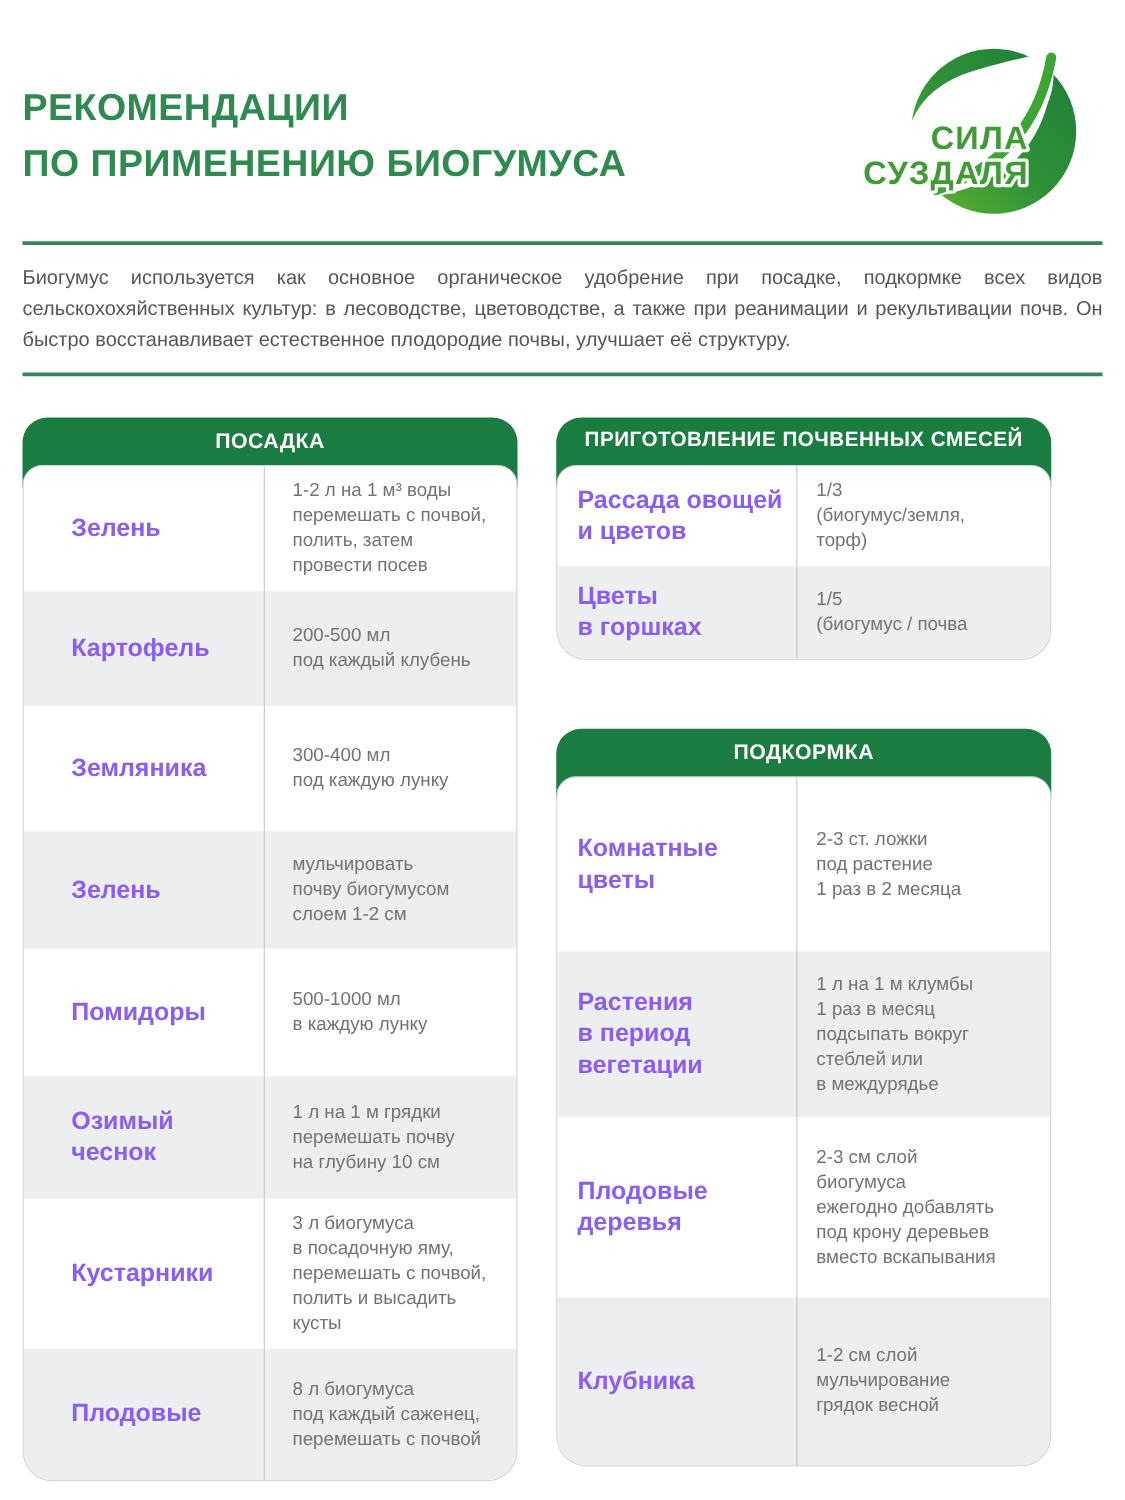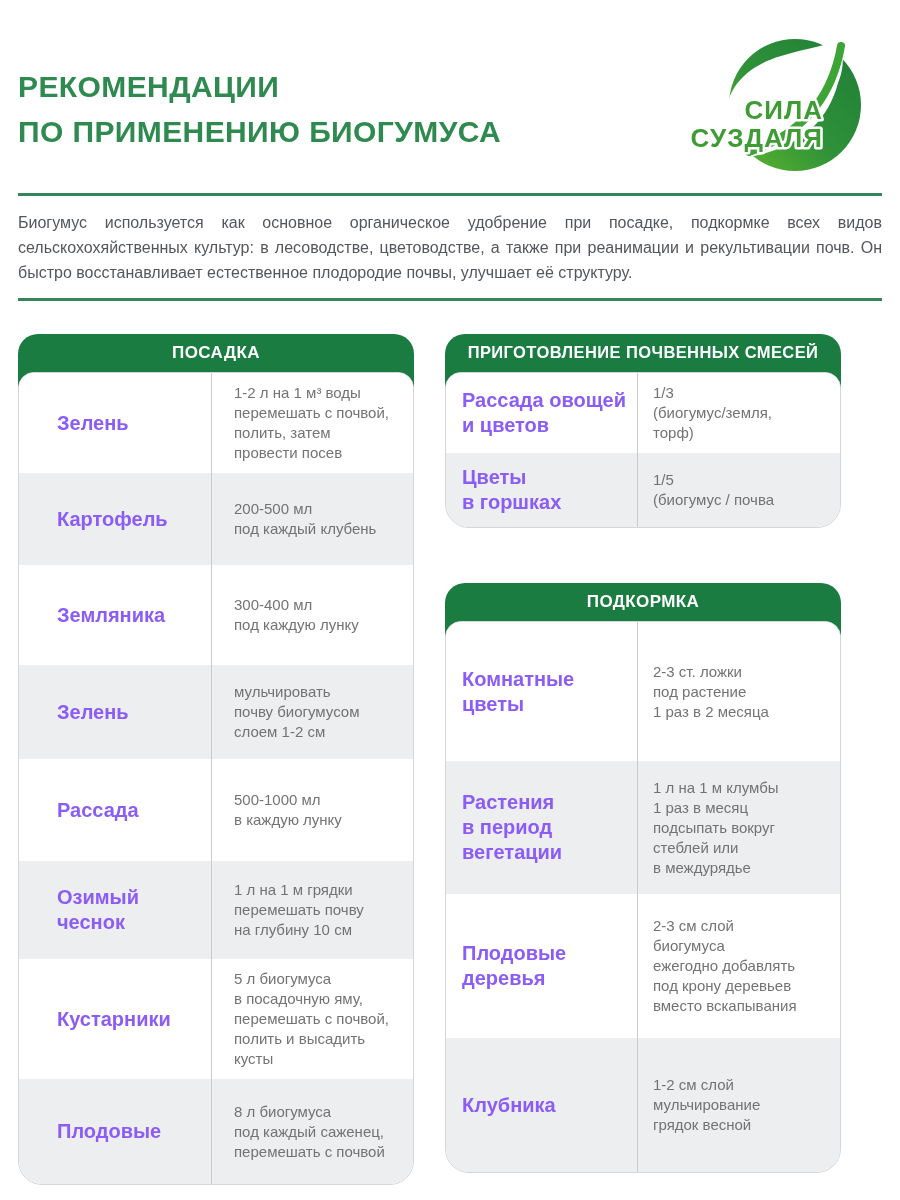--- a/index.html
+++ b/index.html
@@ -116,34 +116,34 @@
           <div class="cell cell-value">300-400 мл
 под каждую лунку</div>
         </div>
         <div class="row alt" style="min-height:94px">
           <div class="cell cell-name">Зелень</div>
           <div class="cell cell-value">мульчировать
 почву биогумусом
 слоем 1-2 см</div>
         </div>
         <div class="row" style="min-height:102px">
-          <div class="cell cell-name">Рассада</div>
+          <div class="cell cell-name">Помидоры</div>
           <div class="cell cell-value">500-1000 мл
 в каждую лунку</div>
         </div>
         <div class="row alt" style="min-height:98px">
           <div class="cell cell-name">Озимый
 чеснок</div>
           <div class="cell cell-value">1 л на 1 м грядки
 перемешать почву
 на глубину 10 см</div>
         </div>
         <div class="row" style="min-height:100px">
           <div class="cell cell-name">Кустарники</div>
-          <div class="cell cell-value">5 л биогумуса
+          <div class="cell cell-value">3 л биогумуса
 в посадочную яму,
 перемешать с почвой,
 полить и высадить
 кусты</div>
         </div>
         <div class="row alt" style="min-height:105px">
           <div class="cell cell-name">Плодовые</div>
           <div class="cell cell-value">8 л биогумуса
 под каждый саженец,
 перемешать с почвой</div>

